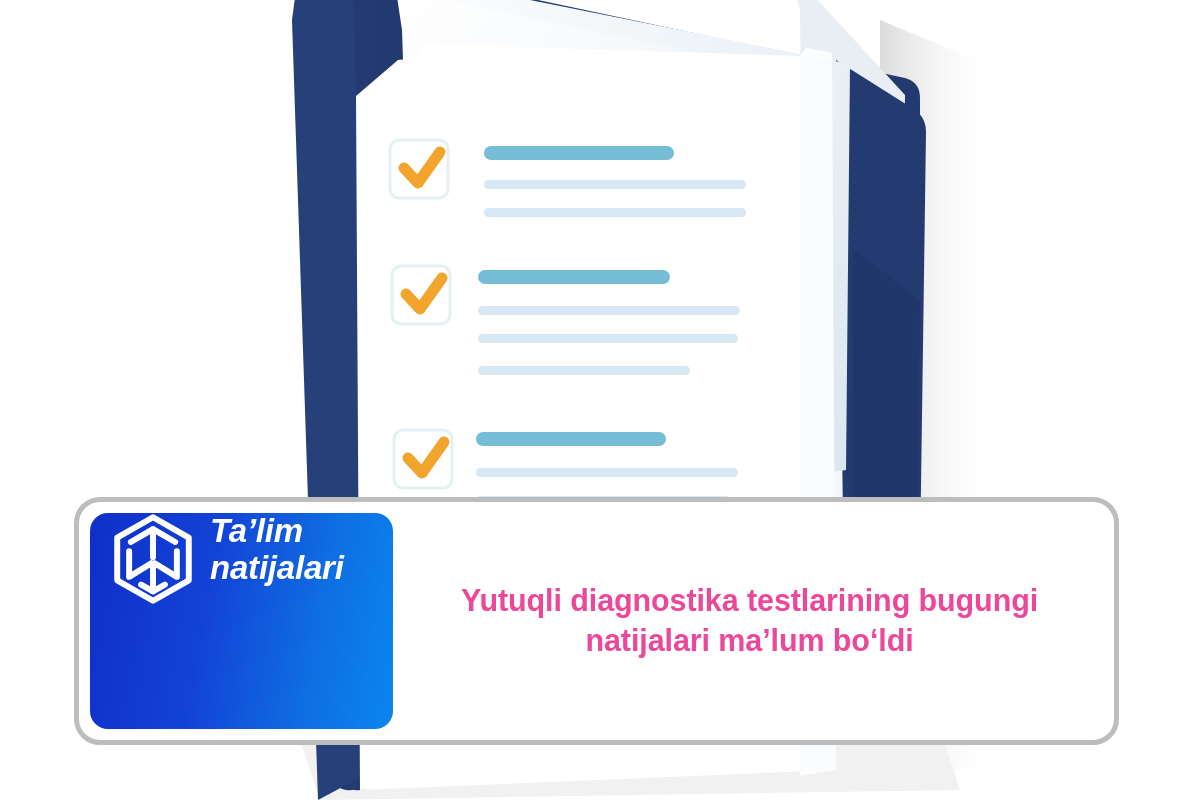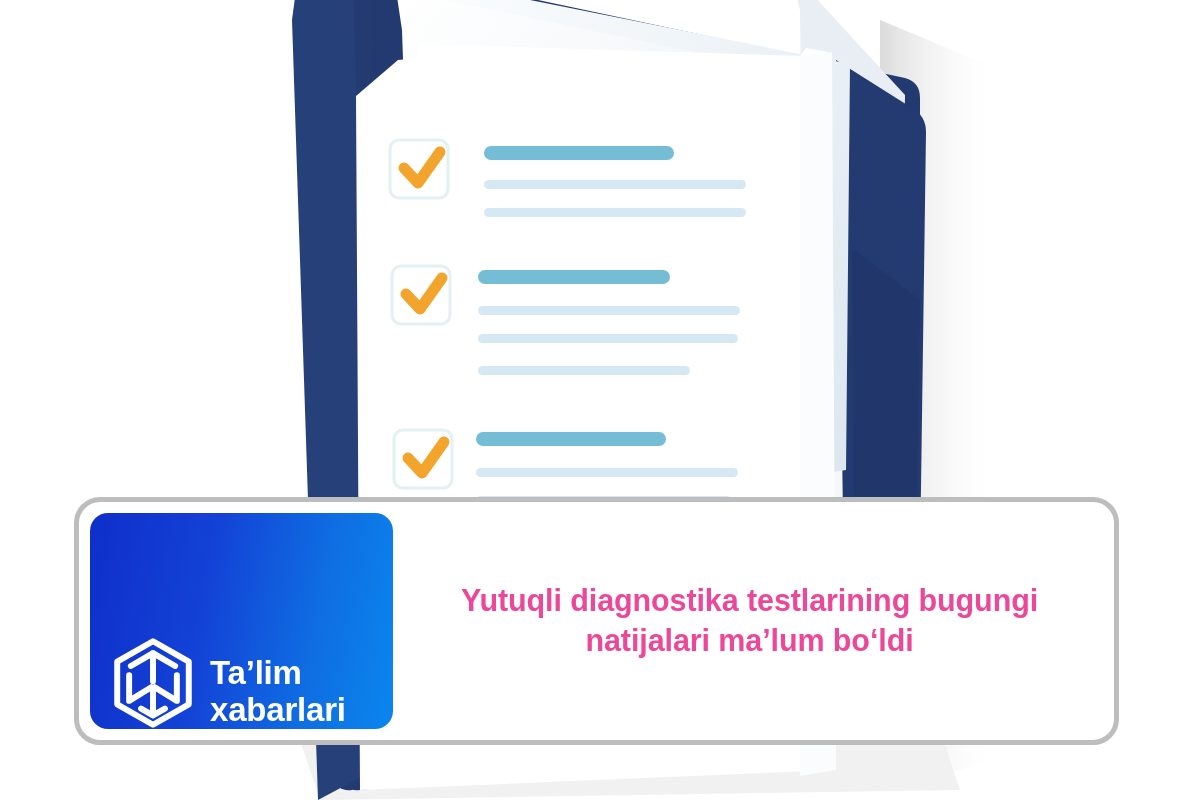--- a/index.html
+++ b/index.html
@@ -40,24 +40,25 @@
     overflow:hidden;
     z-index:5;
   }
 
   .brand-block {
     flex:0 0 303px;
     margin:11px 0 11px 11px;
     border-radius:18px;
     background:linear-gradient(100deg,#0f2fca 0%,#1342d6 38%,#0f6de2 72%,#0a86ed 100%);
     display:flex;
-    align-items:flex-end;
+    align-items:flex-start;
     gap:14px;
     padding:0 14px 0 20px;
     position:relative;
+    font-style:italic;
   }
 
   .brand-logo { flex:0 0 auto; width:86px; height:92px; }
   .brand-logo svg { display:block; width:86px; height:92px; }
 
   .brand-text {
     color:#ffffff;
     font-weight:bold;
     font-size:33px;
     line-height:1.12;
@@ -189,21 +190,21 @@
 
             <path d="M78,45 L78,75 L52,59"></path>
 
             <path d="M50,60 L50,92"></path>
             <path d="M36,84 L50,92 L64,84"></path>
           </g>
         </svg>
       </div>
       <div class="brand-text">
         <span>Ta’lim</span>
-        <span class="line2">xabarlari</span>
+        <span class="line2">natijalari</span>
       </div>
     </div>
 
     <div class="headline-wrap">
       <div class="headline">Yutuqli diagnostika testlarining bugungi natijalari ma’lum bo‘ldi</div>
     </div>
 
   </div>
 
 </div>

